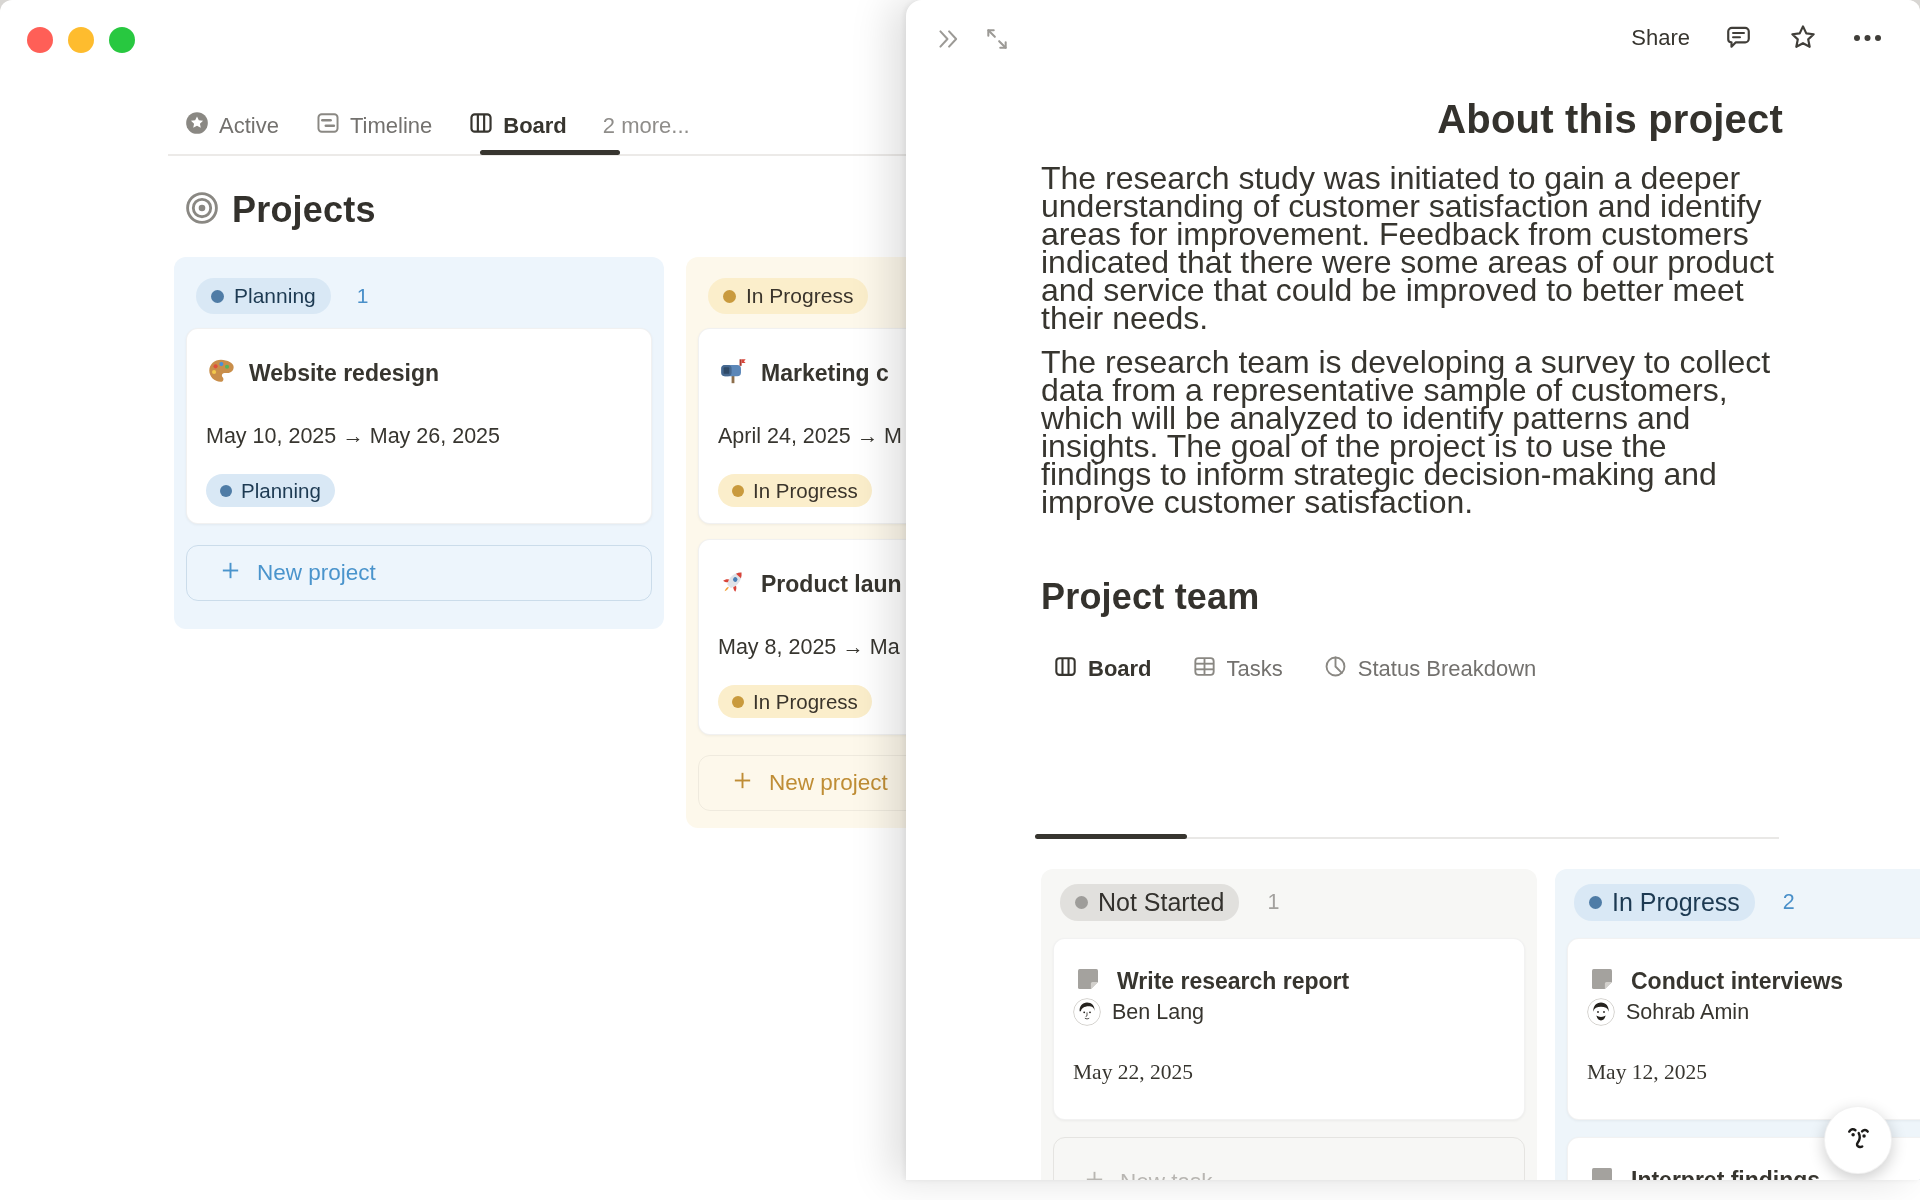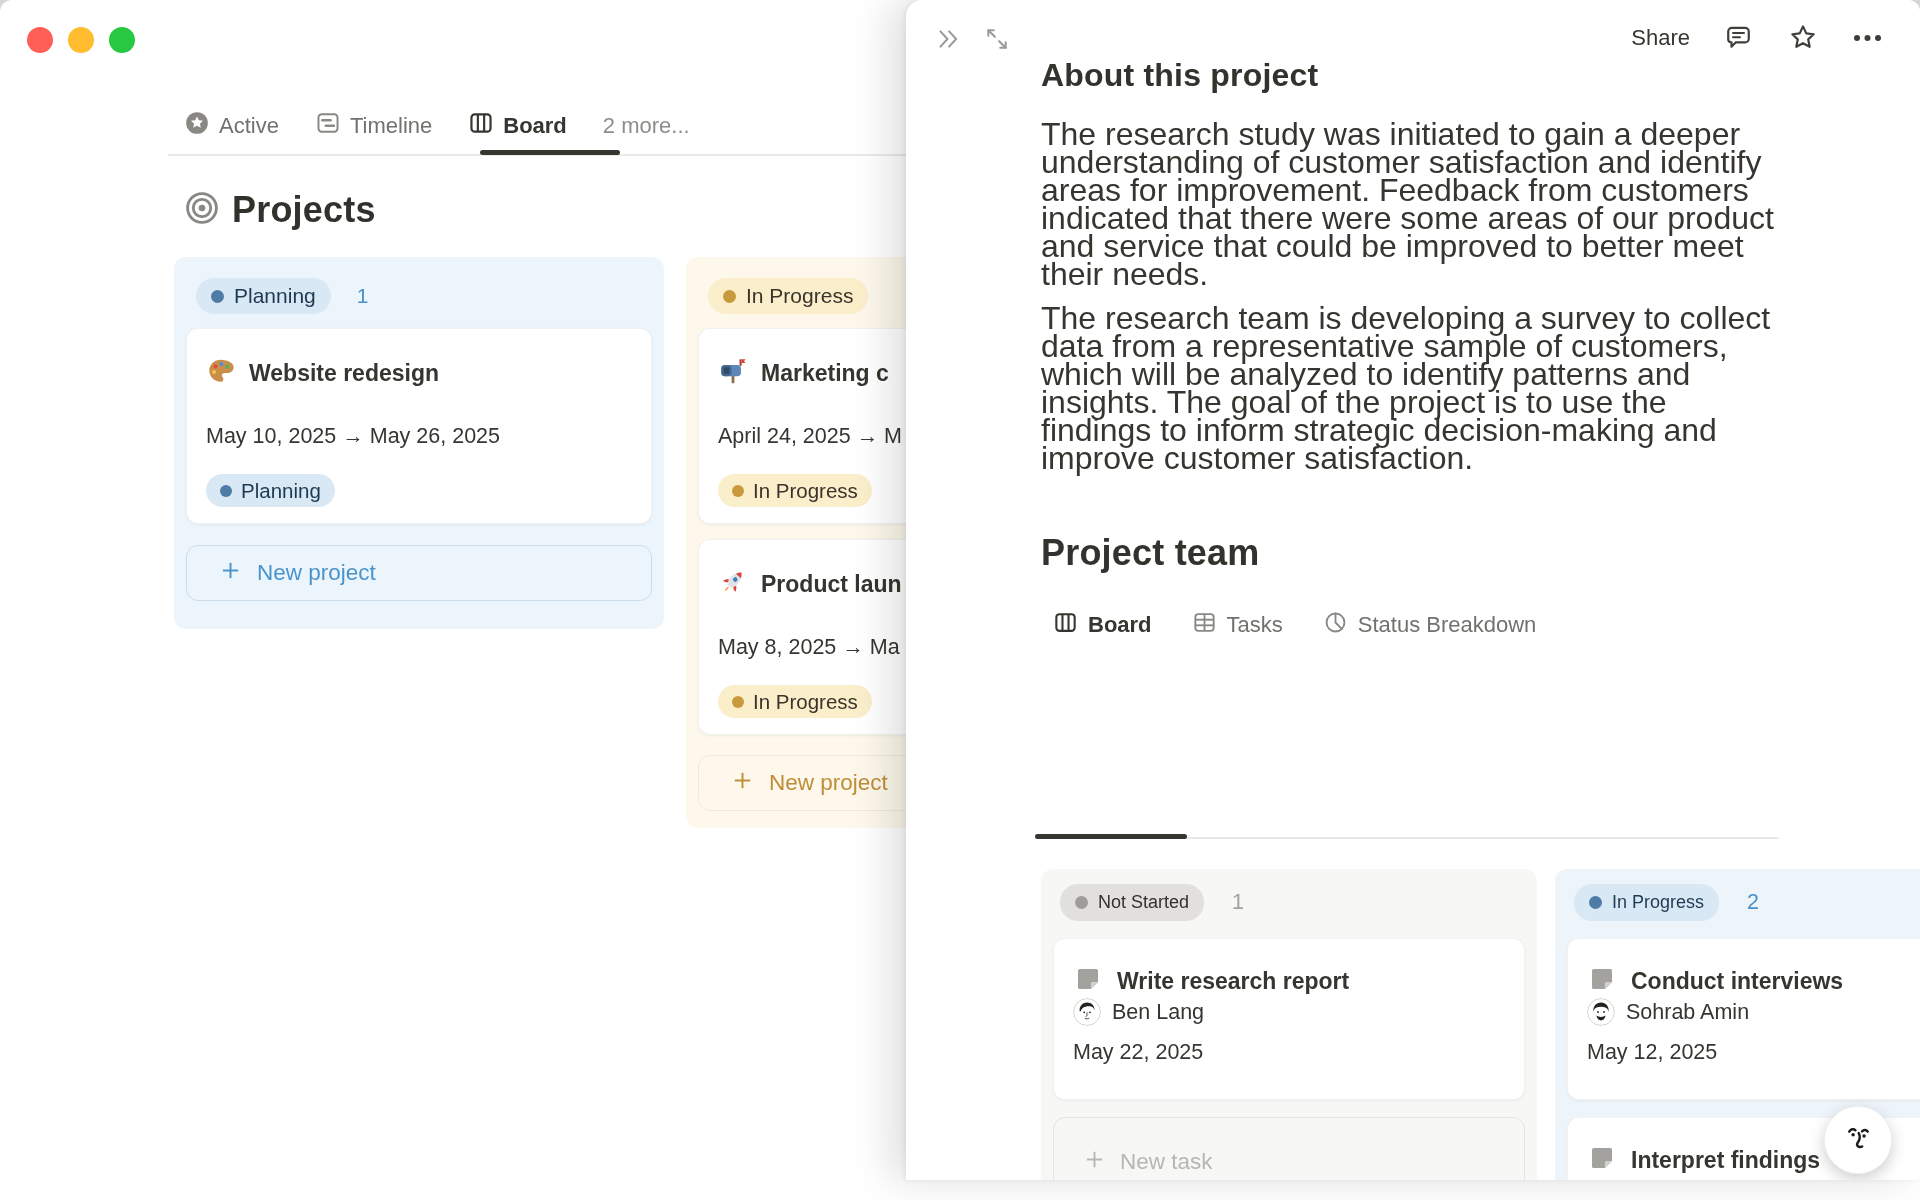--- a/index.html
+++ b/index.html
@@ -59,44 +59,44 @@
   
   .panel{ position:absolute; left:906px; top:0; width:1014px; height:1180px; background:#ffffff;
           border-top-left-radius:16px; box-shadow:-2px 0 5px rgba(0,0,0,.06), -16px 0 40px rgba(0,0,0,.13);
           overflow:hidden; z-index:10; }
   .ptoolbar-left{ position:absolute; left:28px; top:26px; display:flex; align-items:center; gap:22px; color:#9c9a96;}
   .ptoolbar-right{ position:absolute; right:37px; top:22px; display:flex; align-items:center; gap:33px; color:#403e39;}
   .share-lbl{ font-size:22px; color:#37352f; cursor:default;}
   .icon-btn{ display:flex; align-items:center; cursor:default;}
 
   .pcontent{ position:absolute; left:135px; top:0; width:742px; }
-  .pcontent h1{ margin-top:53px; font-size:32px; line-height:44px; font-weight:700; color:#34322d; letter-spacing:.2px;}
+  .pcontent h1{ margin-top:97px; font-size:40px; line-height:44px; font-weight:700; color:#34322d; letter-spacing:.2px;text-align:right;}
   .pcontent p{ font-size:32px; line-height:28px; color:#37352f; }
   .pcontent p.first{ margin-top:23px; }
   .pcontent p.second{ margin-top:16px; }
   .pcontent h2{ margin-top:58px; font-size:36px; line-height:46px; font-weight:700; color:#34322d; letter-spacing:.2px;}
 
   .ptabs{ margin-top:27px; padding-left:12px; height:44px; display:flex; align-items:center; gap:40px; position:relative;}
   .ptab{ display:flex; align-items:center; gap:10px; font-size:22px; color:#73716e; white-space:nowrap; cursor:default;}
   .ptab.active{ color:#37352f; font-weight:700; }
   .ptab-underline{ position:absolute; left:-6px; top:834px; width:152px; height:5px; background:#37352f; border-radius:3px; z-index:2;}
   .ptab-divider{ position:absolute; left:-4px; top:837px; width:742px; height:2px; background:#e9e8e6; }
 
   .pcol{ position:absolute; top:869px; width:496px; height:345px; border-radius:12px; }
   .pcol.notstarted{ left:135px; background:#f7f7f5; }
   .pcol.inprog{ left:649px; background:#eef5fa; }
   .pcol-header{ margin:15px 0 0 19px; height:37px; display:flex; align-items:center; }
-  .pcol .pill{ height:37px; font-size:18px; }
+  .pcol .pill{ height:37px; font-size:25px; }
   .pcol-count{ margin-left:28px; font-size:21.5px; font-weight:500; }
 
   .pcard{ margin:17px 12px 0 12px; background:#fff; border:1px solid rgba(0,0,0,.05); border-radius:12px; box-shadow:0 1px 3px rgba(15,15,15,.05); padding:25px 19px 34px 19px; cursor:default;}
   .pcard-title{ display:flex; align-items:center; gap:14px; white-space:nowrap;}
   .pcard-title .ttl{ font-size:23px; font-weight:700; color:#37352f;text-align:right; }
   .pcard-assignee{ display:flex; align-items:center; gap:11px; font-size:21.5px; color:#37352f; }
-  .pcard-date{ margin-top:14px; font-size:21.5px; color:#37352f; }
+  .pcard-date{ margin-top:34px; font-size:21.5px; color:#37352f;font-family:Liberation Serif, serif; }
   .pghost{ margin:17px 12px 0 12px; height:90px; border:1.5px solid #e5e4e1; border-radius:12px; display:flex; align-items:center; gap:14px; padding-left:29px; font-size:22.5px; color:#b8b6b2; cursor:default;}
 
   .ai-fab{ position:absolute; left:918px; top:1106px; width:68px; height:68px; border-radius:50%; background:#fff;
            border:1px solid rgba(0,0,0,.05); box-shadow:0 5px 16px rgba(0,0,0,.2); display:flex; align-items:center; justify-content:center; z-index:30; cursor:default;}
   .corner-frag{ position:absolute; left:996px; top:1176px; width:64px; height:64px; border-radius:50%; background:#455a6d; border:3px solid #e8eef2; z-index:25;}
 
   .avatar{ width:28px; height:28px; border-radius:50%; overflow:hidden; flex:0 0 auto; }
 </style>
 </head>
 <body>

